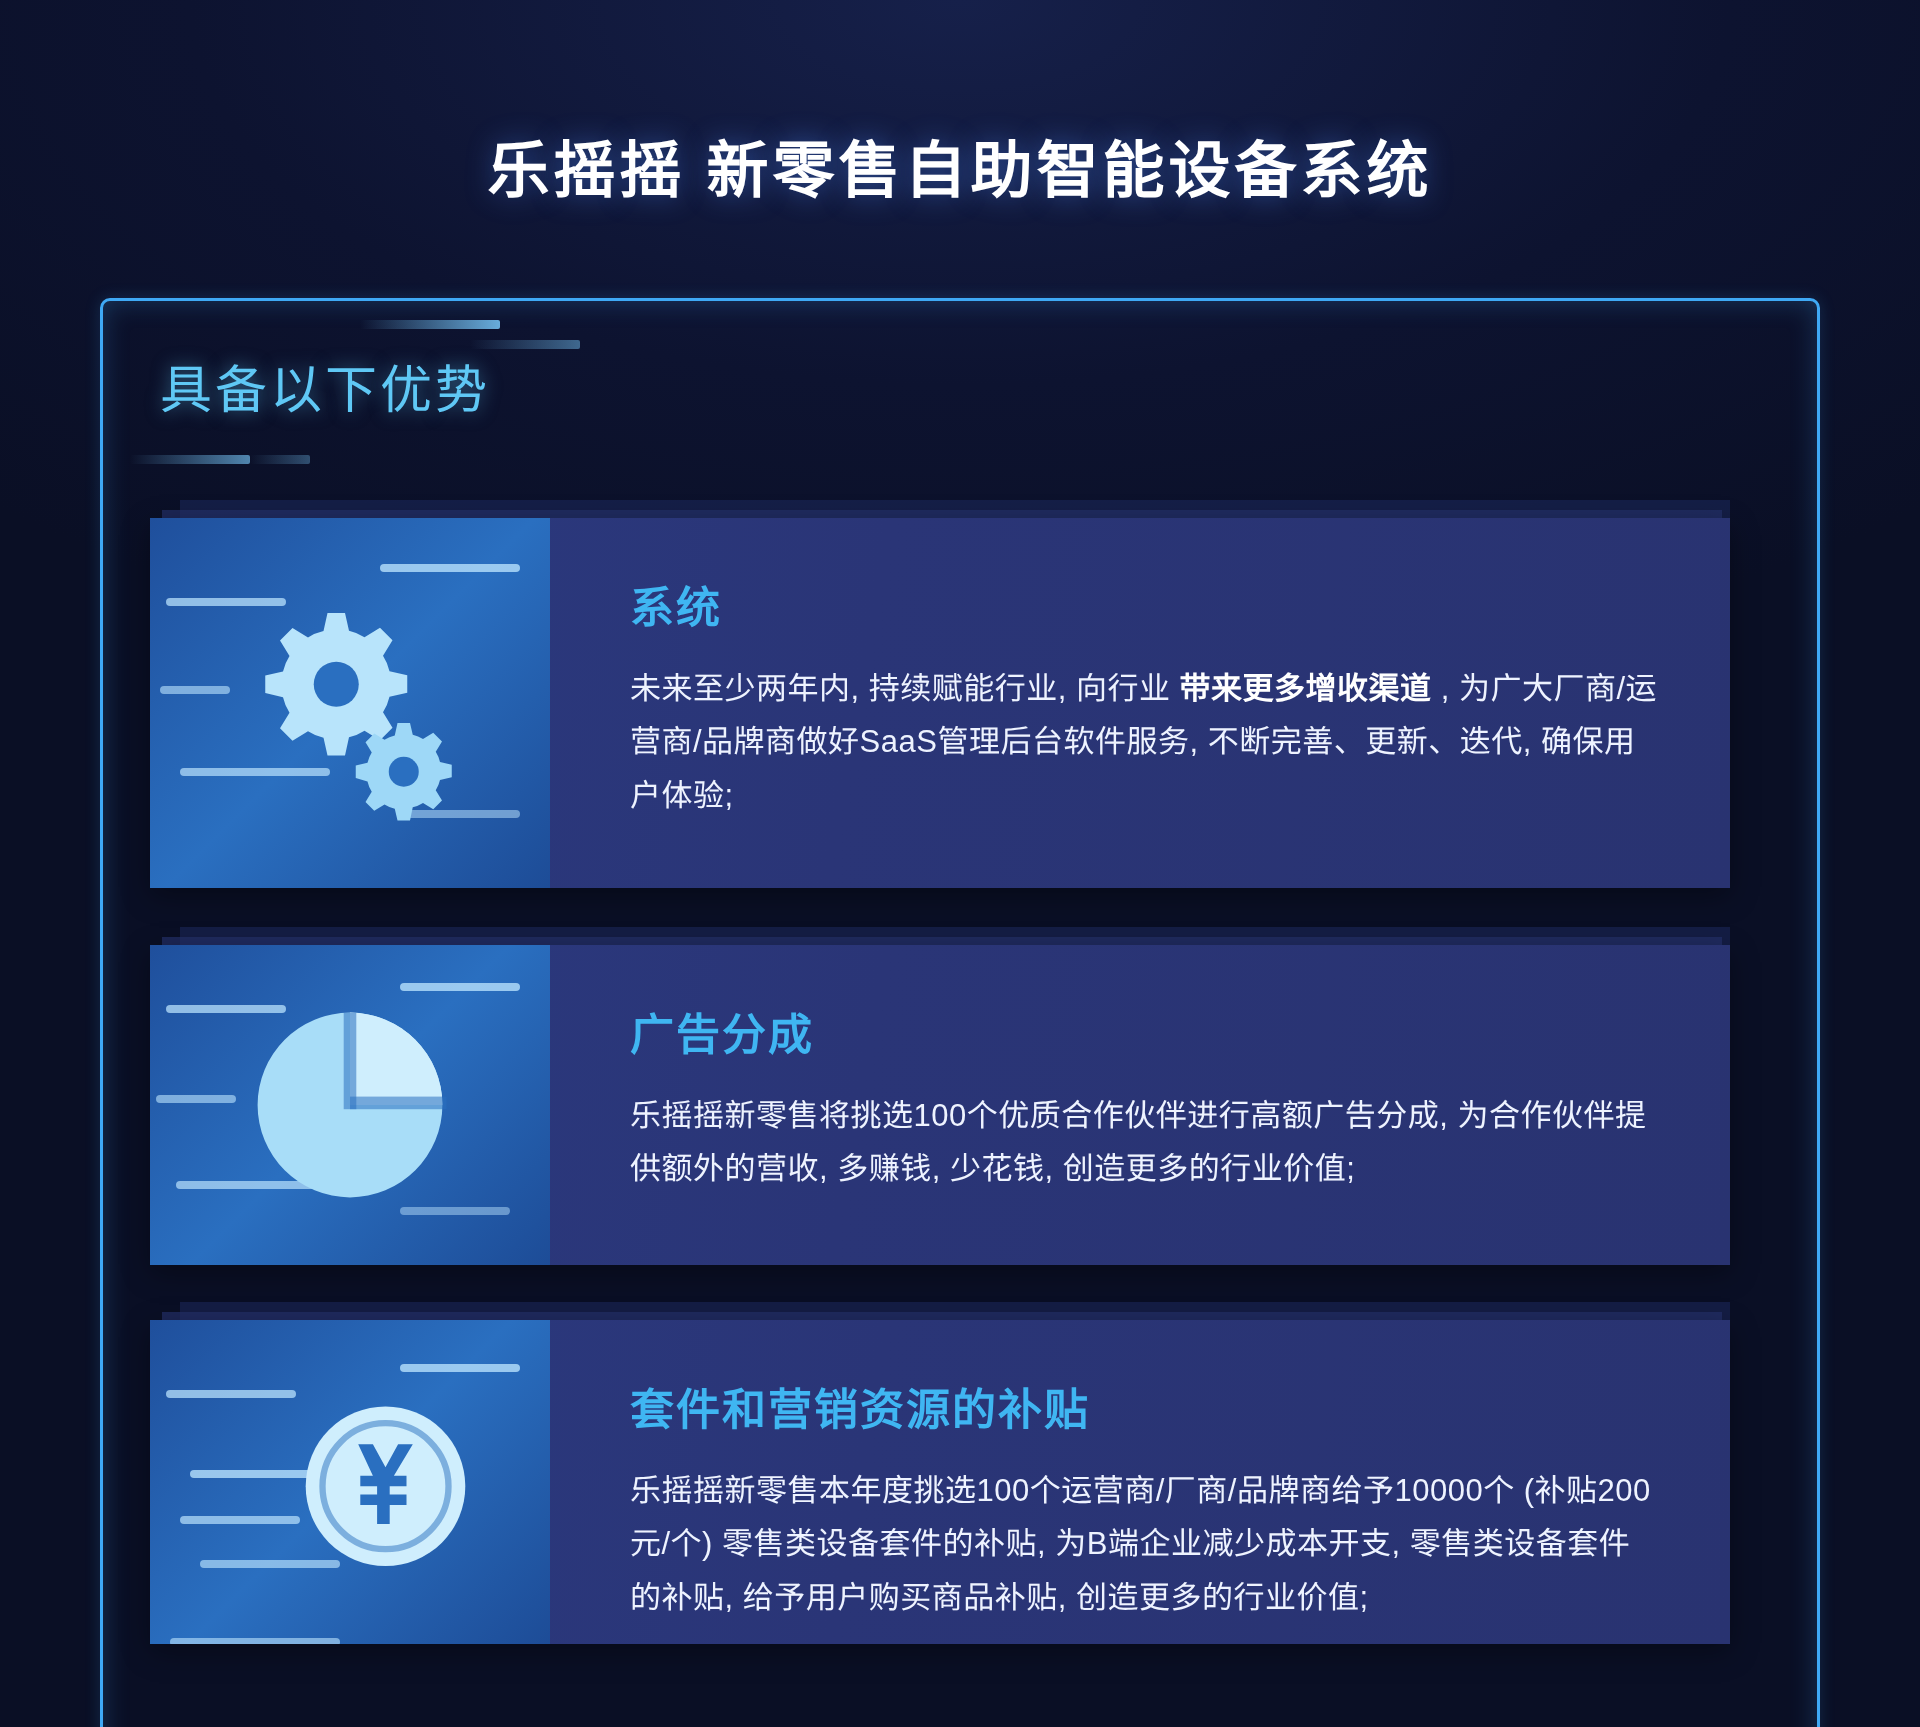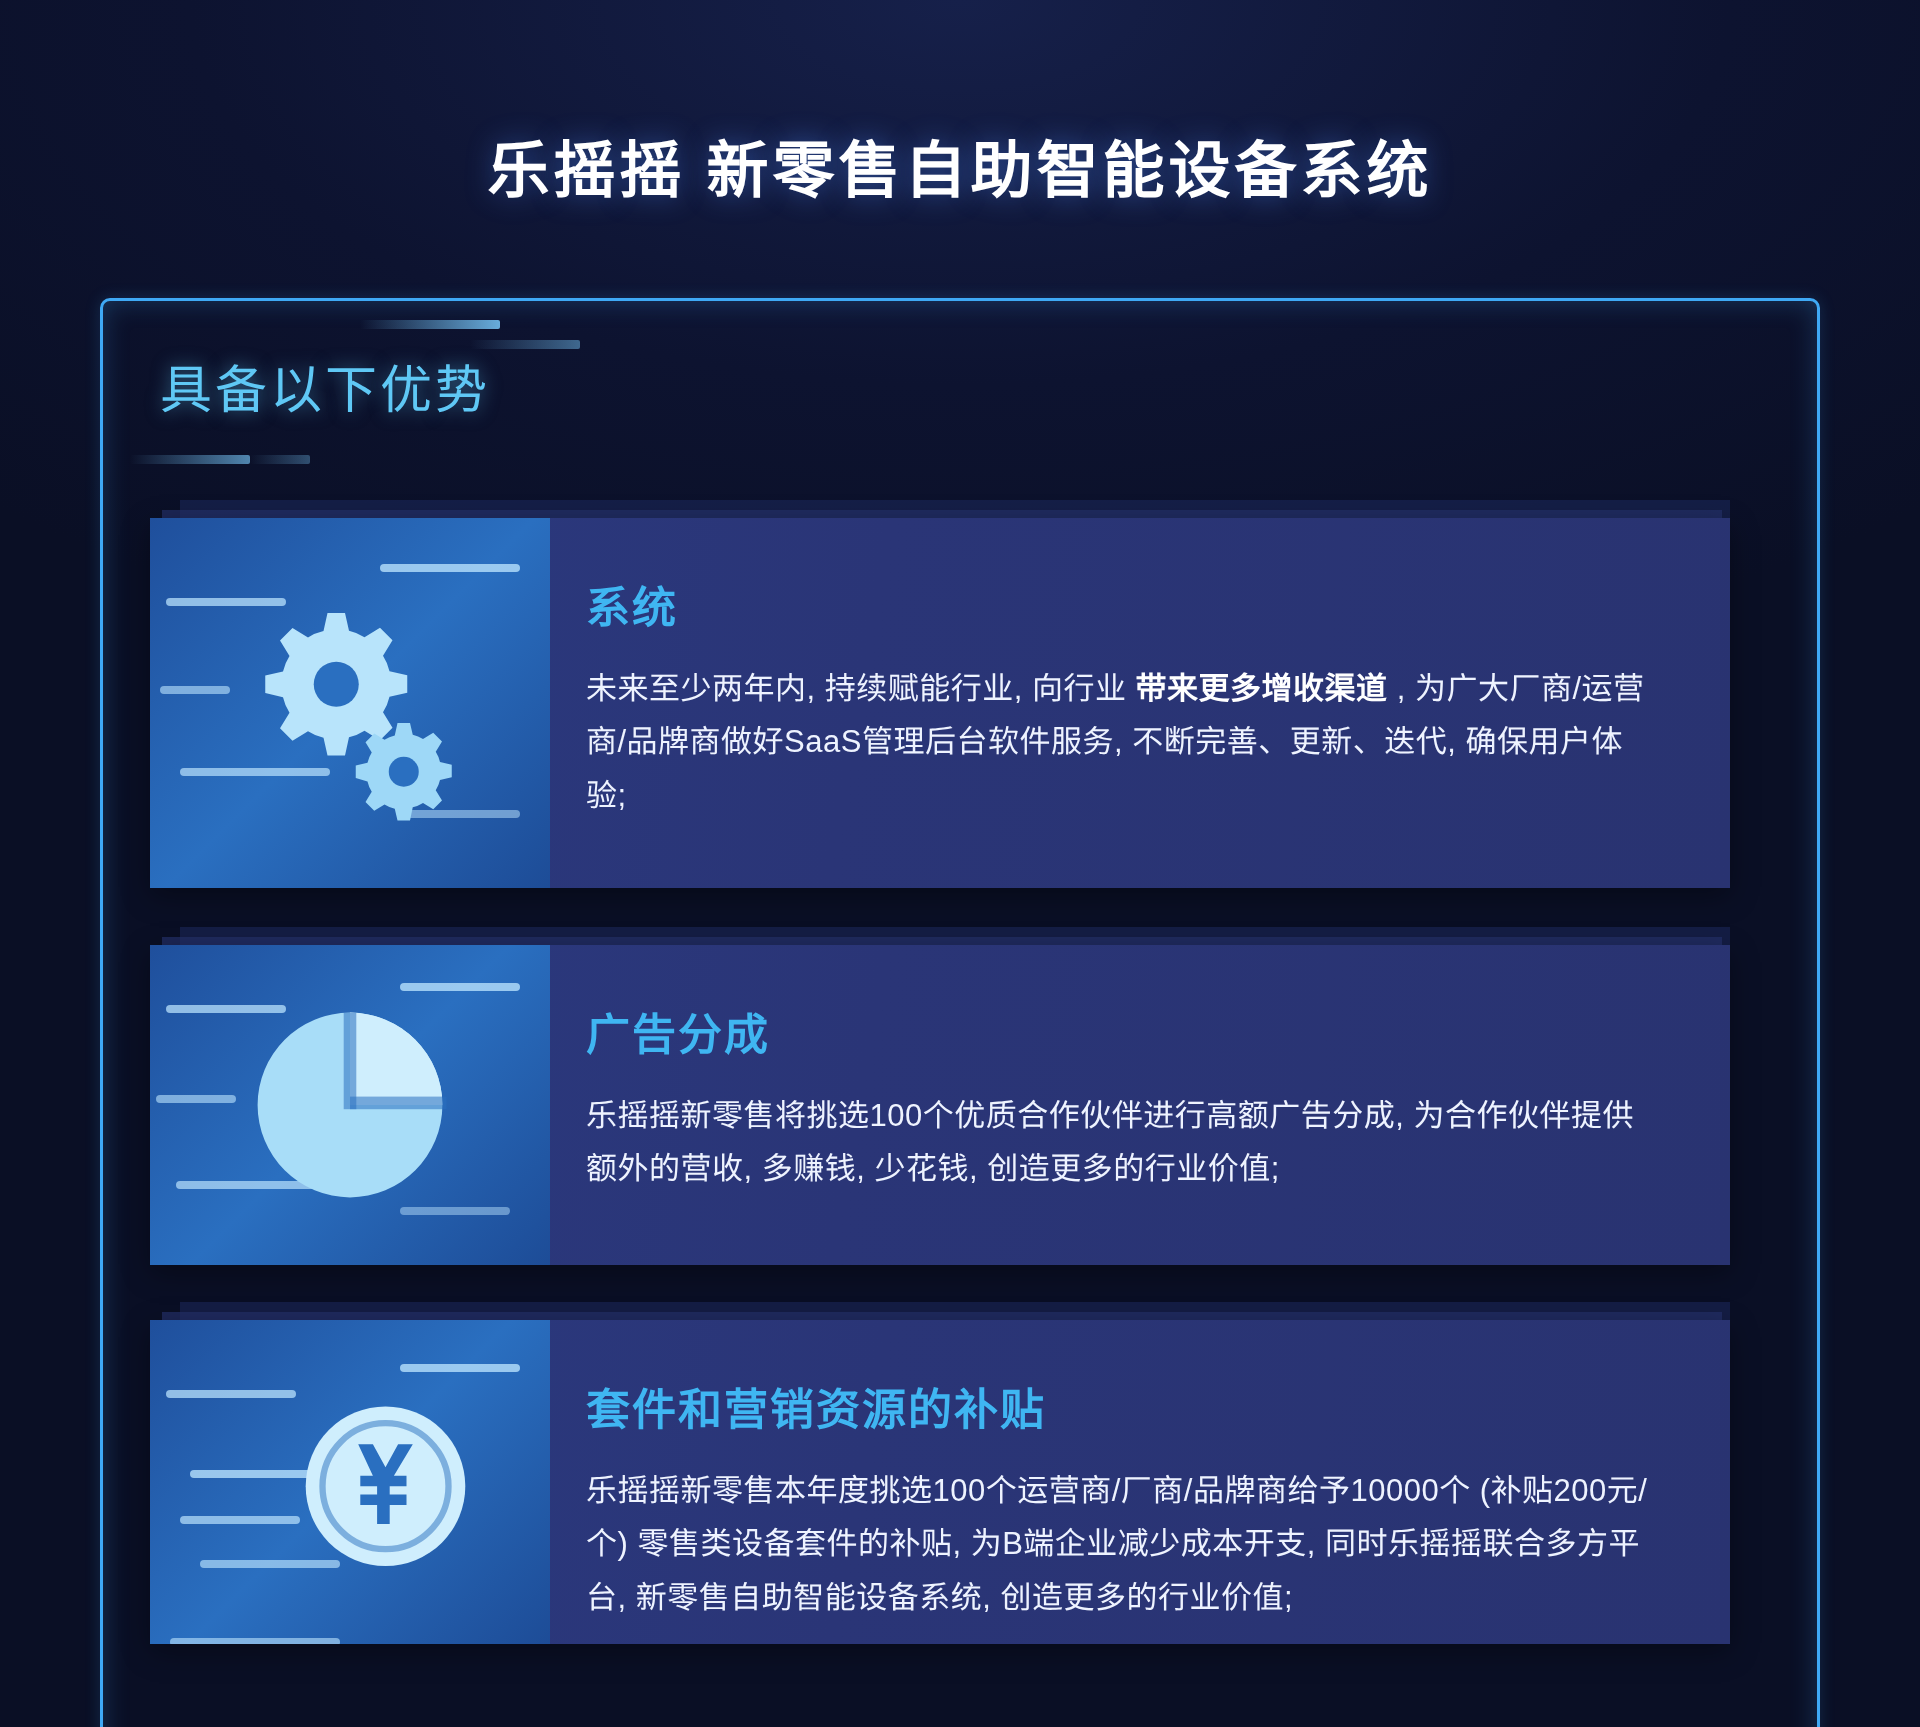--- a/index.html
+++ b/index.html
@@ -121,21 +121,21 @@
   }
   .icon-center {
     position: absolute;
     left: 0; top: 0; right: 0; bottom: 0;
     display: flex;
     align-items: center;
     justify-content: center;
   }
   .text-box {
     flex: 1;
-    padding: 54px 70px 30px 36px;
+    padding: 54px 70px 30px 80px;
     border-radius: 6px;
   }
   .card-title {
     font-size: 44px;
     font-weight: bold;
     color: #3fb6f2;
     margin-bottom: 26px;
     letter-spacing: 2px;
   }
   .card-text {
@@ -242,18 +242,18 @@
             <circle cx="55" cy="52" r="38" fill="#cfeefd"></circle>
             <circle cx="55" cy="52" r="30" fill="none" stroke="#2a6fc0" stroke-width="3" opacity=".5"></circle>
             <g fill="#2a6fc0">
               <path d="M42 32 h7 l6 11 6-11 h7 l-9 15 h6 v5 h-8 v4 h8 v5 h-8 v9 h-6 v-9 h-8 v-5 h8 v-4 h-8 v-5 h6 z"></path>
             </g>
           </svg>
         </div>
       </div>
       <div class="text-box">
         <div class="card-title">套件和营销资源的补贴</div>
-        <div class="card-text">乐摇摇新零售本年度挑选100个运营商/厂商/品牌商给予10000个 (补贴200元/个) 零售类设备套件的补贴, 为B端企业减少成本开支, 同时乐摇摇联合多方平台, 新零售自助智能设备系统, 创造更多的行业价值;</div>
+        <div class="card-text">乐摇摇新零售本年度挑选100个运营商/厂商/品牌商给予10000个 (补贴200元/个) 零售类设备套件的补贴, 为B端企业减少成本开支, 零售类设备套件的补贴, 给予用户购买商品补贴, 创造更多的行业价值;</div>
       </div>
     </div>
   </div>
 
 </div>
 
 </body></html>

